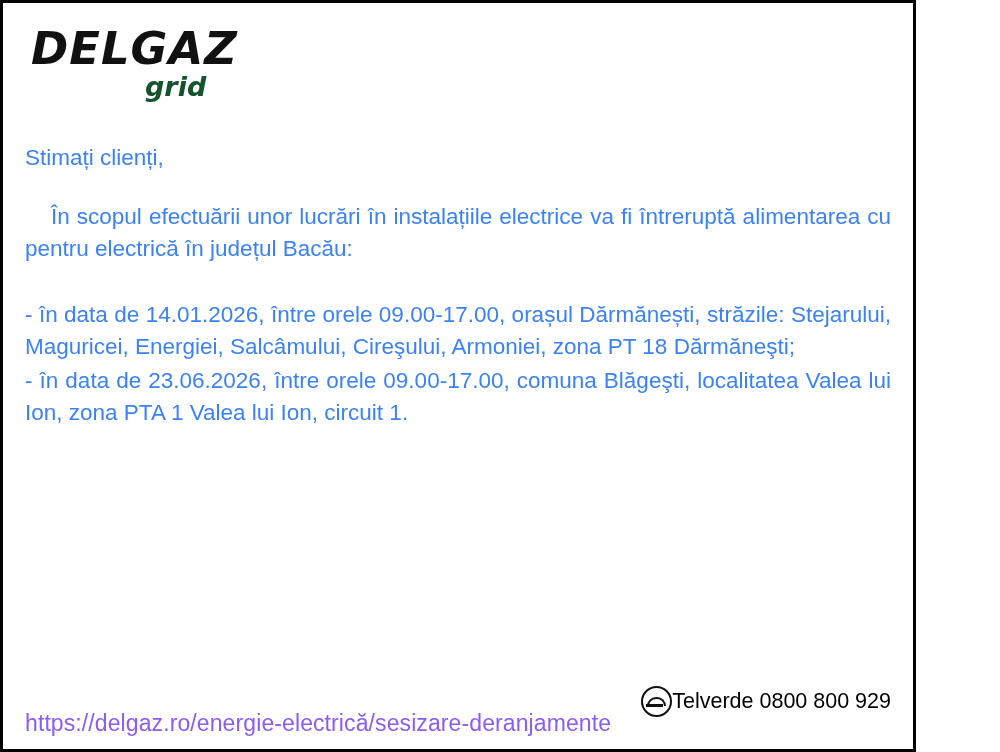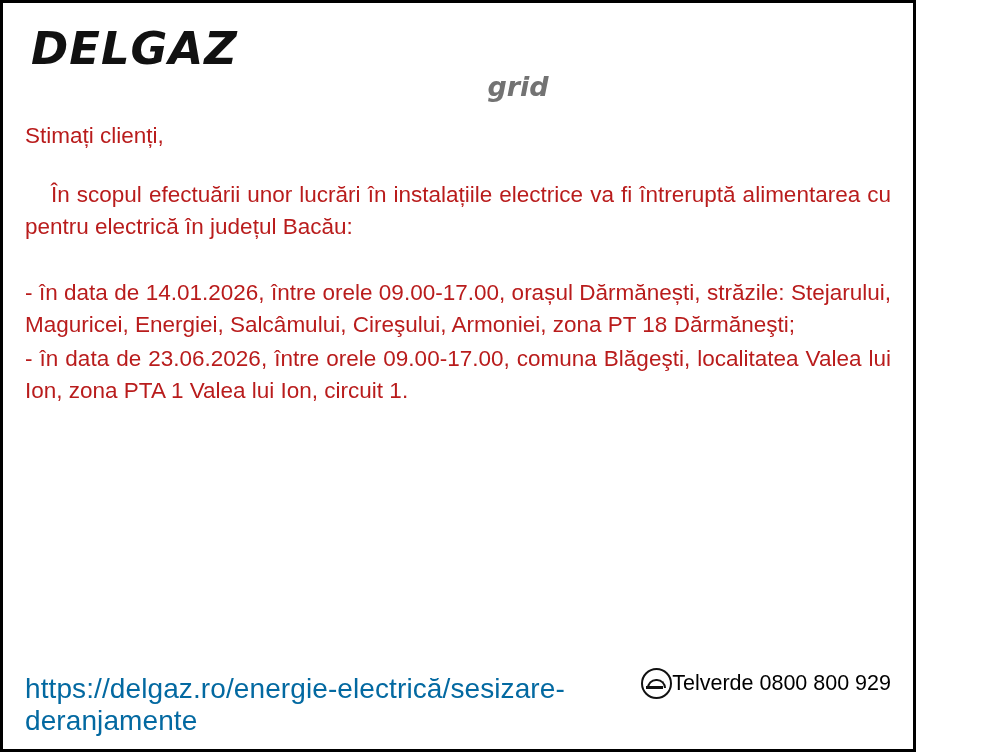--- a/index.html
+++ b/index.html
@@ -35,31 +35,30 @@
     letter-spacing: 1px;
     color: #111111;
     display: inline-block;
     transform: scaleX(1.02);
   }
   .logo-sub {
     font-family: "DejaVu Sans", sans-serif;
     font-weight: bold;
     font-style: italic;
     font-size: 27px;
-    color: #737373;
+    color: #14532d;
     display: block;
     margin-top: 2px;
     margin-left: 112px;
-    text-align: center;
   }
   .body-text {
-    margin-top: 20px;
+    margin-top: 42px;
     font-size: 22.5px;
     line-height: 1.38;
-    color: #b91c1c;
+    color: #3b82f6;
   }
   .greeting {
     margin: 0 0 0 0;
     font-size: 22.5px;
   }
   .intro {
     margin: 28px 0 0 0;
     text-align: justify;
     text-justify: inter-word;
     text-indent: 26px;
@@ -88,22 +87,22 @@
   .footer {
     position: absolute;
     left: 22px;
     right: 22px;
     bottom: 12px;
     display: flex;
     align-items: center;
     justify-content: space-between;
   }
   .footer-link {
-    font-size: 28px;
-    color: #0369a1;
+    font-size: 23px;
+    color: #8b5cf6;
     text-decoration: none;
     letter-spacing: 0.1px;
     margin-top: 44px;
   }
   .footer-phone {
     display: flex;
     align-items: center;
     gap: 0;
     font-size: 21.5px;
   }

